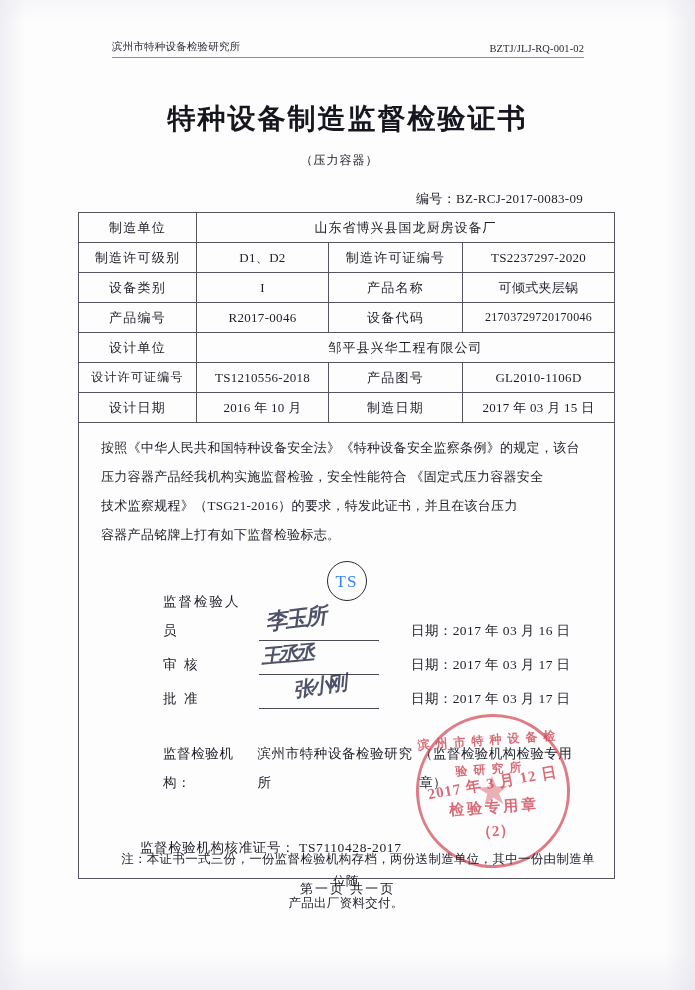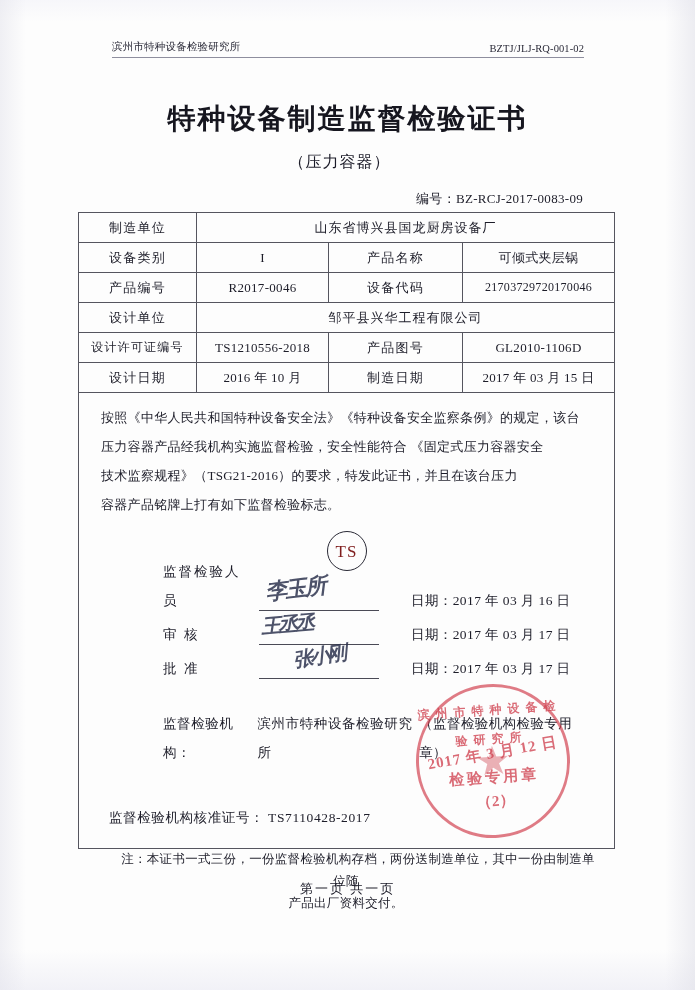--- a/index.html
+++ b/index.html
@@ -70,21 +70,21 @@
     letter-spacing: 2px;
     font-family: "DejaVu Sans", "Liberation Sans", sans-serif;
     color: #16161f;
   }
   .subtitle {
     position: absolute;
     top: 152px;
     left: 0;
     width: 679px;
     text-align: center;
-    font-size: 16px;
+    font-size: 12px;
     letter-spacing: 1px;
     color: #1b1b28;
   }
   .cert-no {
     position: absolute;
     top: 190px;
     right: 112px;
     font-size: 13px;
     color: #22222e;
     letter-spacing: 0.3px;
@@ -131,21 +131,21 @@
     width: 38px; height: 38px;
     border: 1.6px solid #2a2a36;
     border-radius: 50%;
     margin: 12px auto 6px auto;
     display: flex;
     align-items: center;
     justify-content: center;
     font-size: 17px;
     font-family: "Liberation Serif", serif;
     letter-spacing: 1px;
-    color: #7f1d1d;
+    color: #3b82f6;
   }
 
   
   .sig-wrap { margin-top: 10px; position: relative; }
   .sig-row {
     display: flex;
     align-items: flex-end;
     height: 34px;
     padding-left: 62px;
     position: relative;
@@ -184,20 +184,21 @@
     font-size: 13.5px;
     letter-spacing: 0.6px;
   }
   .org-note { letter-spacing: 0.4px; }
   .approval-row {
     padding-left: 8px;
     margin-top: 36px;
     margin-bottom: 8px;
     font-size: 13.5px;
     letter-spacing: 0.6px;
+    margin-left: 31px;
   }
 
   
   .seal {
     position: absolute;
     right: 22px;
     bottom: -6px;
     width: 148px;
     height: 148px;
     border: 3px solid rgba(208, 58, 74, 0.72);
@@ -299,20 +300,26 @@
       <col style="width:132px">
       <col style="width:134px">
       <col style="width:152px">
     </colgroup>
     <tbody>
       <tr>
         <td class="lbl">制造单位</td>
         <td class="wide" colspan="3">山东省博兴县国龙厨房设备厂</td>
       </tr>
       <tr>
+        <td class="lbl">制造许可级别</td>
+        <td>D1、D2</td>
+        <td class="lbl">制造许可证编号</td>
+        <td class="val-red">TS2237297-2020</td>
+      </tr>
+      <tr>
         <td class="lbl">设备类别</td>
         <td>I</td>
         <td class="lbl">产品名称</td>
         <td class="val-red">可倾式夹层锅</td>
       </tr>
       <tr>
         <td class="lbl">产品编号</td>
         <td>R2017-0046</td>
         <td class="lbl">设备代码</td>
         <td style="font-size:12px">21703729720170046</td>

